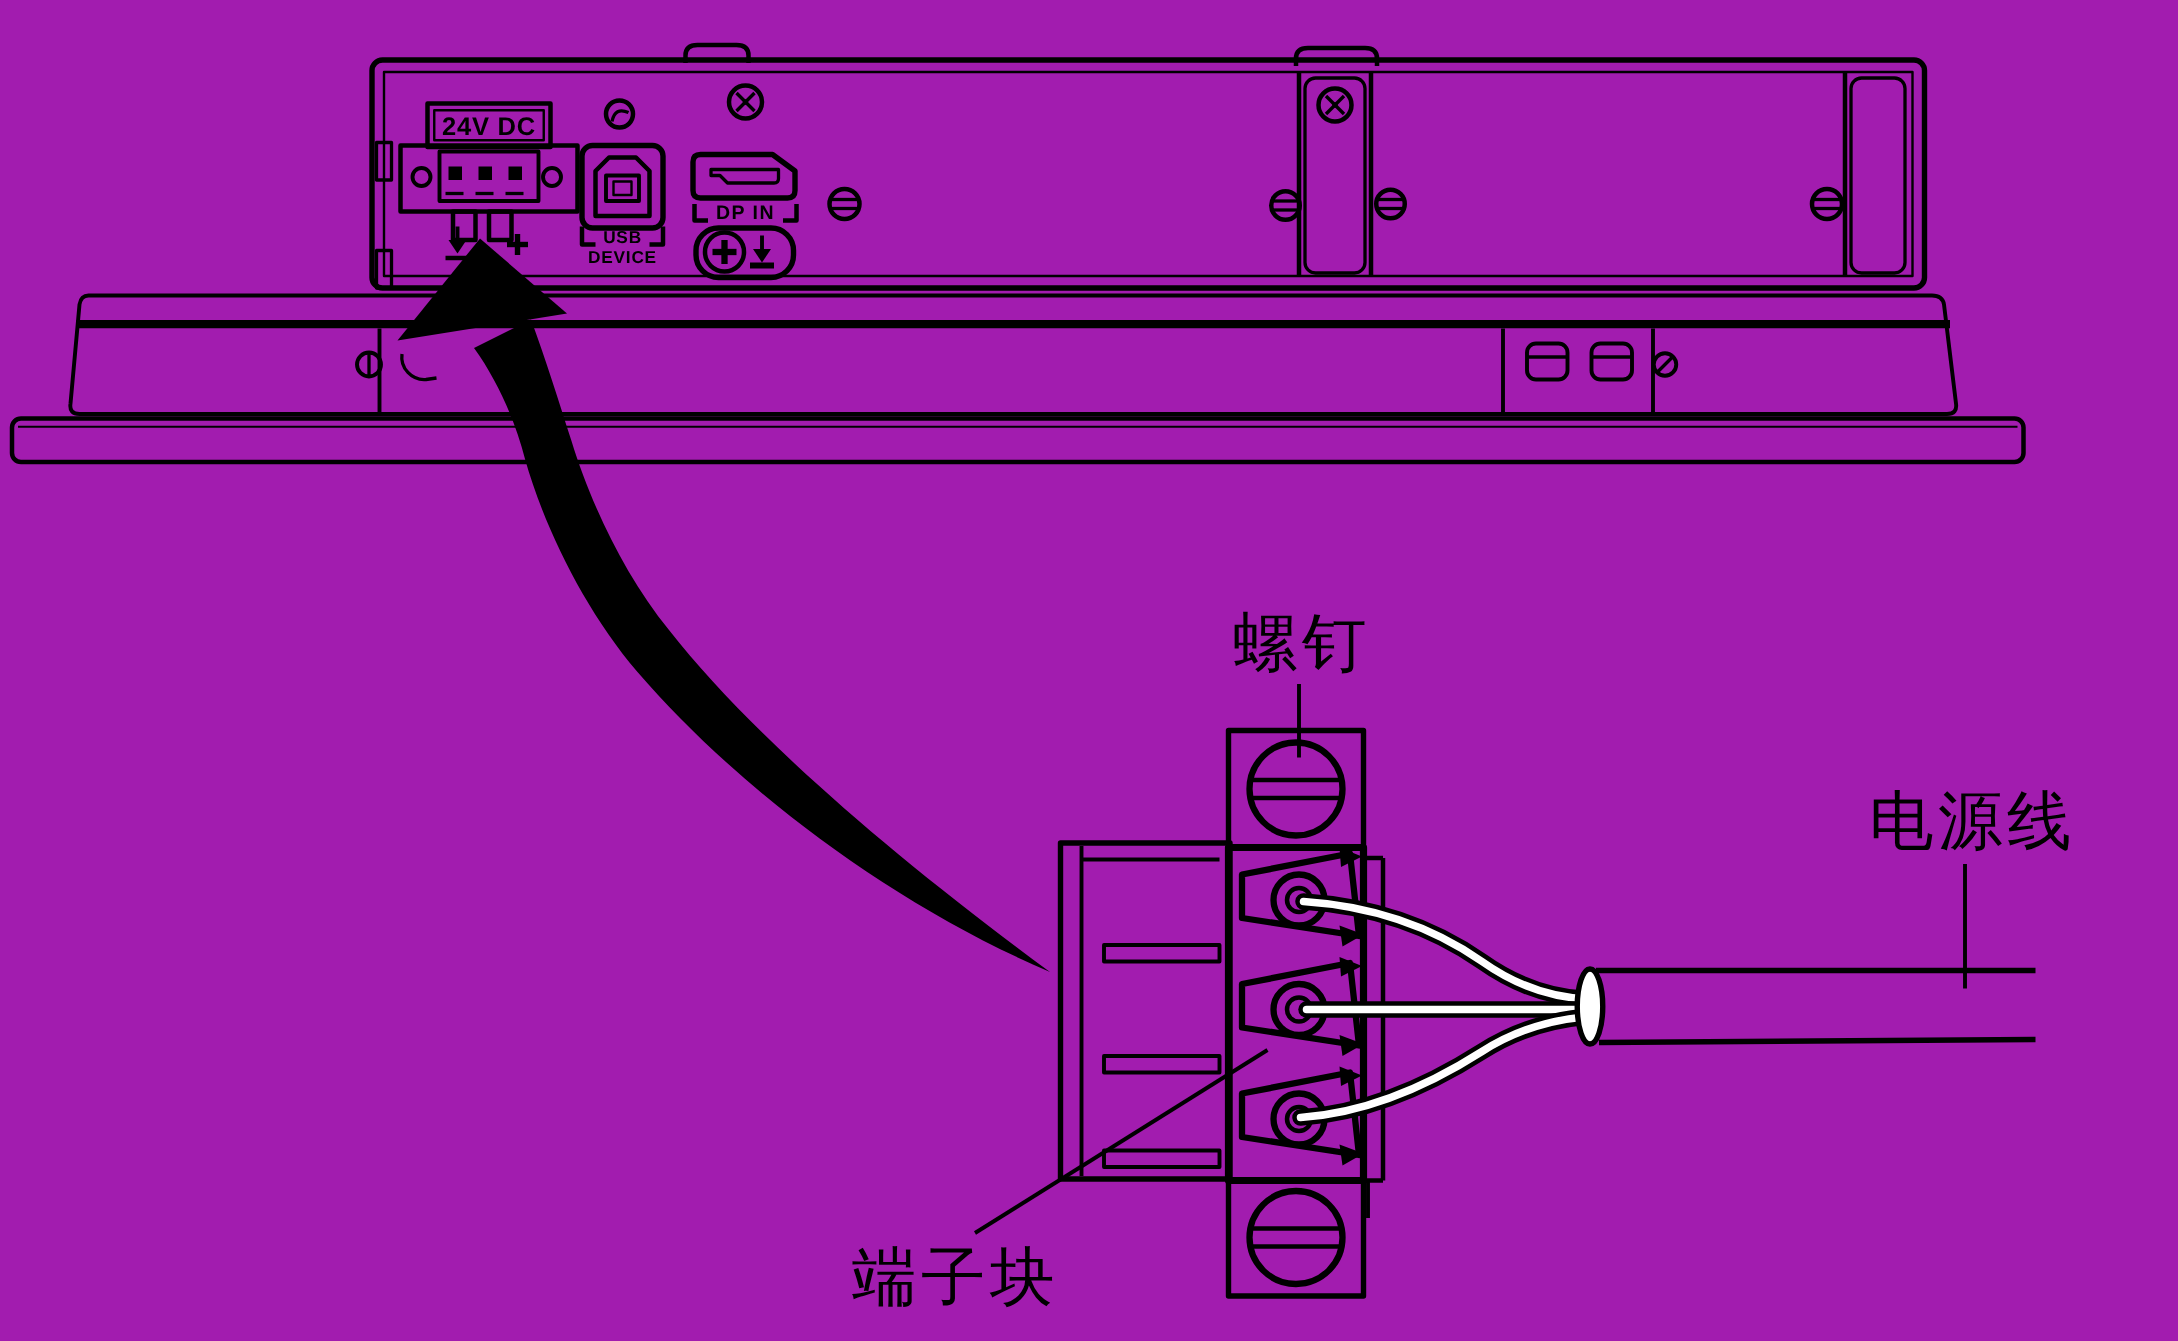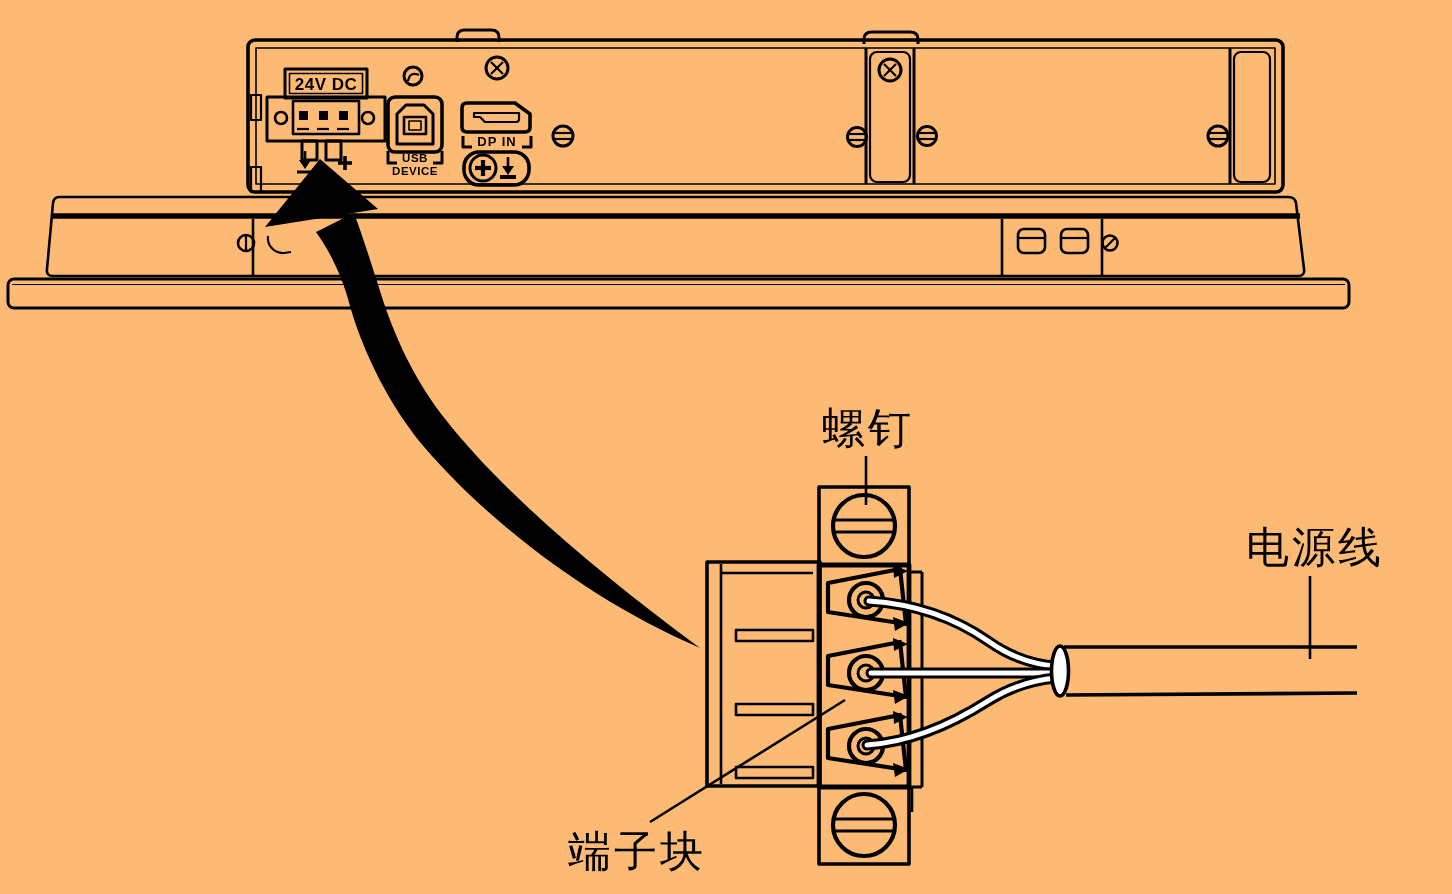--- a/index.html
+++ b/index.html
@@ -1,17 +1,17 @@
 <!DOCTYPE html>
 <html><head>
 <meta charset="utf-8">
 <style>
   html,body{margin:0;padding:0;background:#ffffff;}
   body{width:1452px;height:894px;overflow:hidden;font-family:"Liberation Sans",sans-serif;}
-  .stage{position:relative;width:1452px;height:894px;background:#fdba74;}
+  .stage{position:relative;width:1452px;height:894px;background:#a21caf;}
   svg{display:block;}
   svg *{stroke-linejoin:round;}
   .ln1 {stroke:#000;stroke-width:1.2;fill:none;}
   .ln15{stroke:#000;stroke-width:1.6;fill:none;}
   .ln2 {stroke:#000;stroke-width:2.2;fill:none;}
   .ln25{stroke:#000;stroke-width:2.6;fill:none;}
   .ln3 {stroke:#000;stroke-width:3;fill:none;}
   .ln35{stroke:#000;stroke-width:3.6;fill:none;}
   .ln4 {stroke:#000;stroke-width:4.2;fill:none;}
   .ln45{stroke:#000;stroke-width:4.8;fill:none;}

